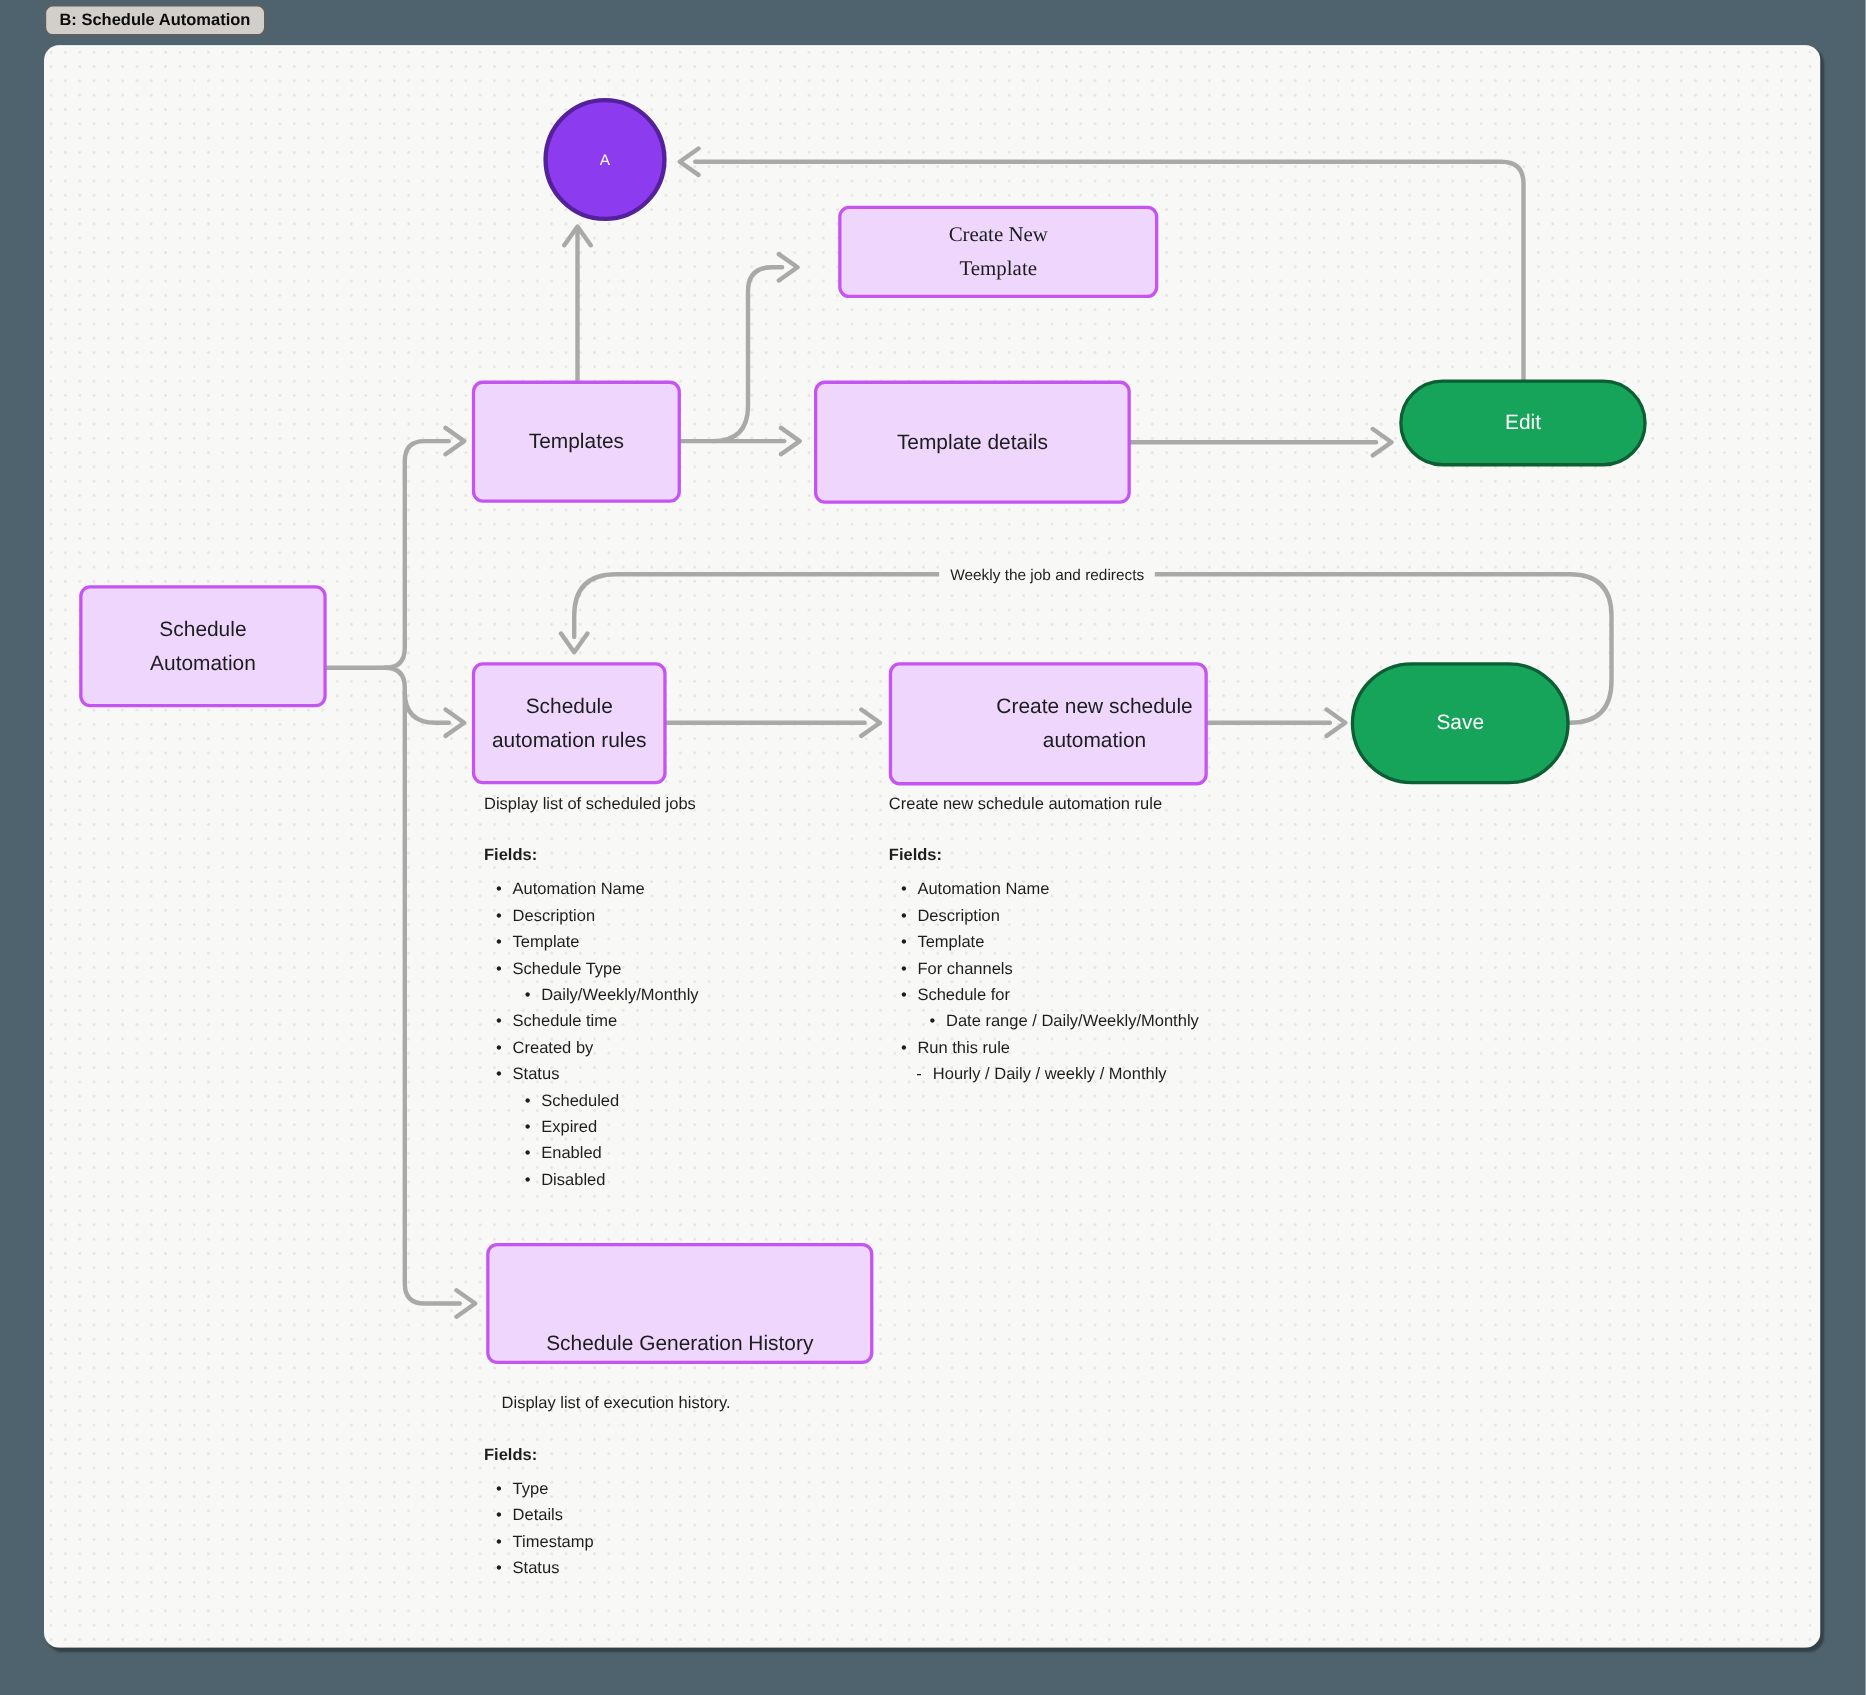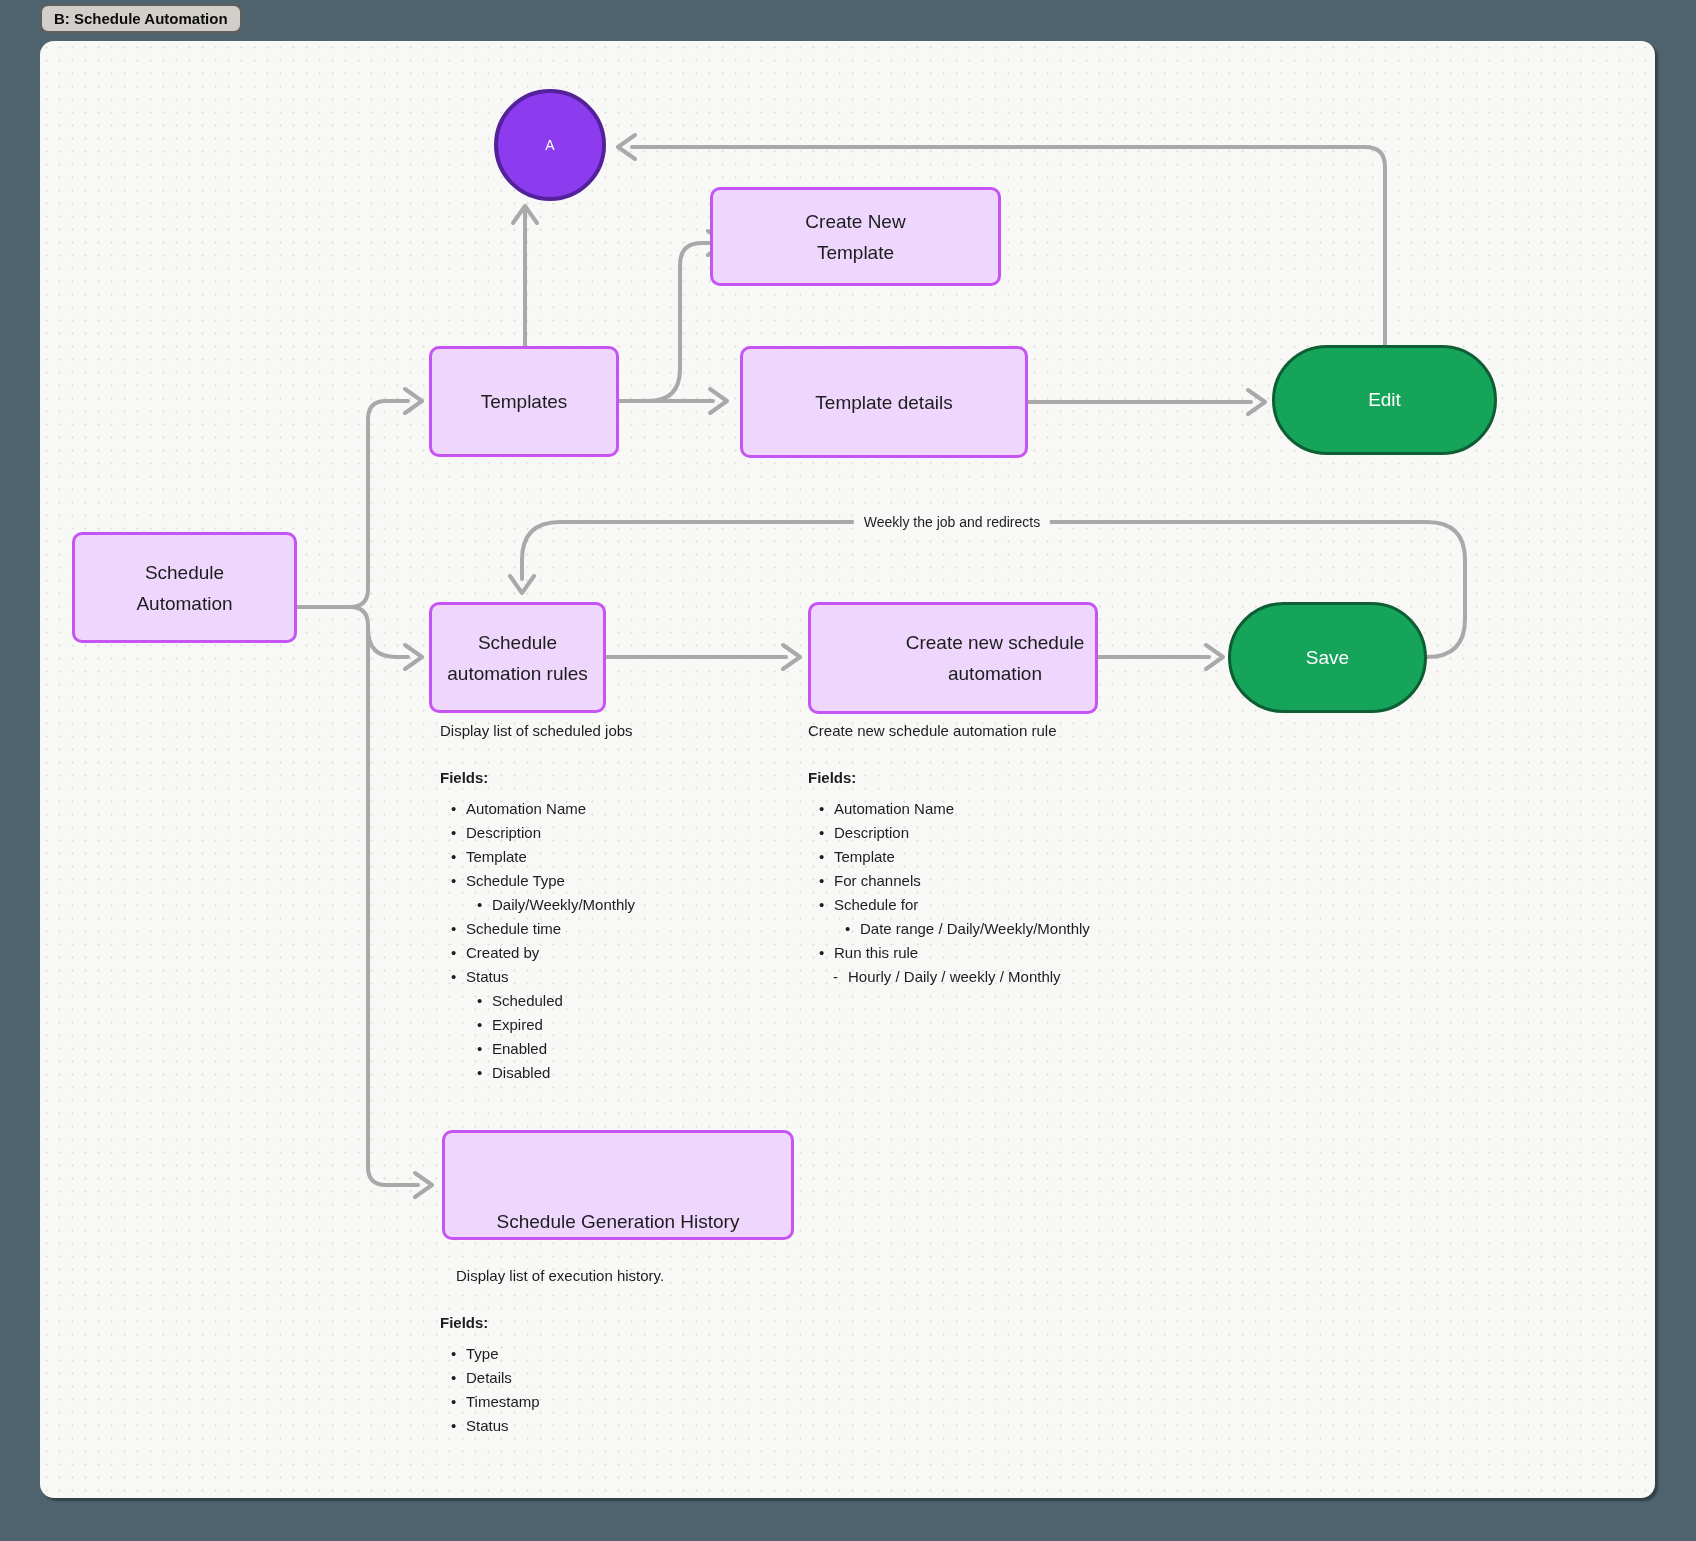--- a/index.html
+++ b/index.html
@@ -113,29 +113,29 @@
 <div class="edge-label" style="left:952px;top:522px;">Weekly the job and redirects</div>
 
 <div class="circle" style="left:494px;top:89px;width:112px;height:112px;">
   <span>A</span>
 </div>
 
 <div class="node" style="left:429px;top:346px;width:190px;height:111px;">
   <span>Templates</span>
 </div>
 
-<div class="node" style="left:710px;top:187px;width:291px;height:99px;">
+<div class="node" style="left:762px;top:187px;width:291px;height:84px;font-family:Liberation Serif, serif;">
   <span style="width:130px;">Create New Template</span>
 </div>
 
 <div class="node" style="left:740px;top:346px;width:288px;height:112px;">
   <span>Template details</span>
 </div>
 
-<div class="pill" style="left:1272px;top:345px;width:225px;height:110px;">
+<div class="pill" style="left:1272px;top:345px;width:225px;height:79px;">
   <span>Edit</span>
 </div>
 
 <div class="node" style="left:72px;top:532px;width:225px;height:111px;">
   <span style="width:125px;">Schedule Automation</span>
 </div>
 
 <div class="node" style="left:429px;top:602px;width:177px;height:111px;">
   <span style="width:160px;">Schedule automation rules</span>
 </div>

